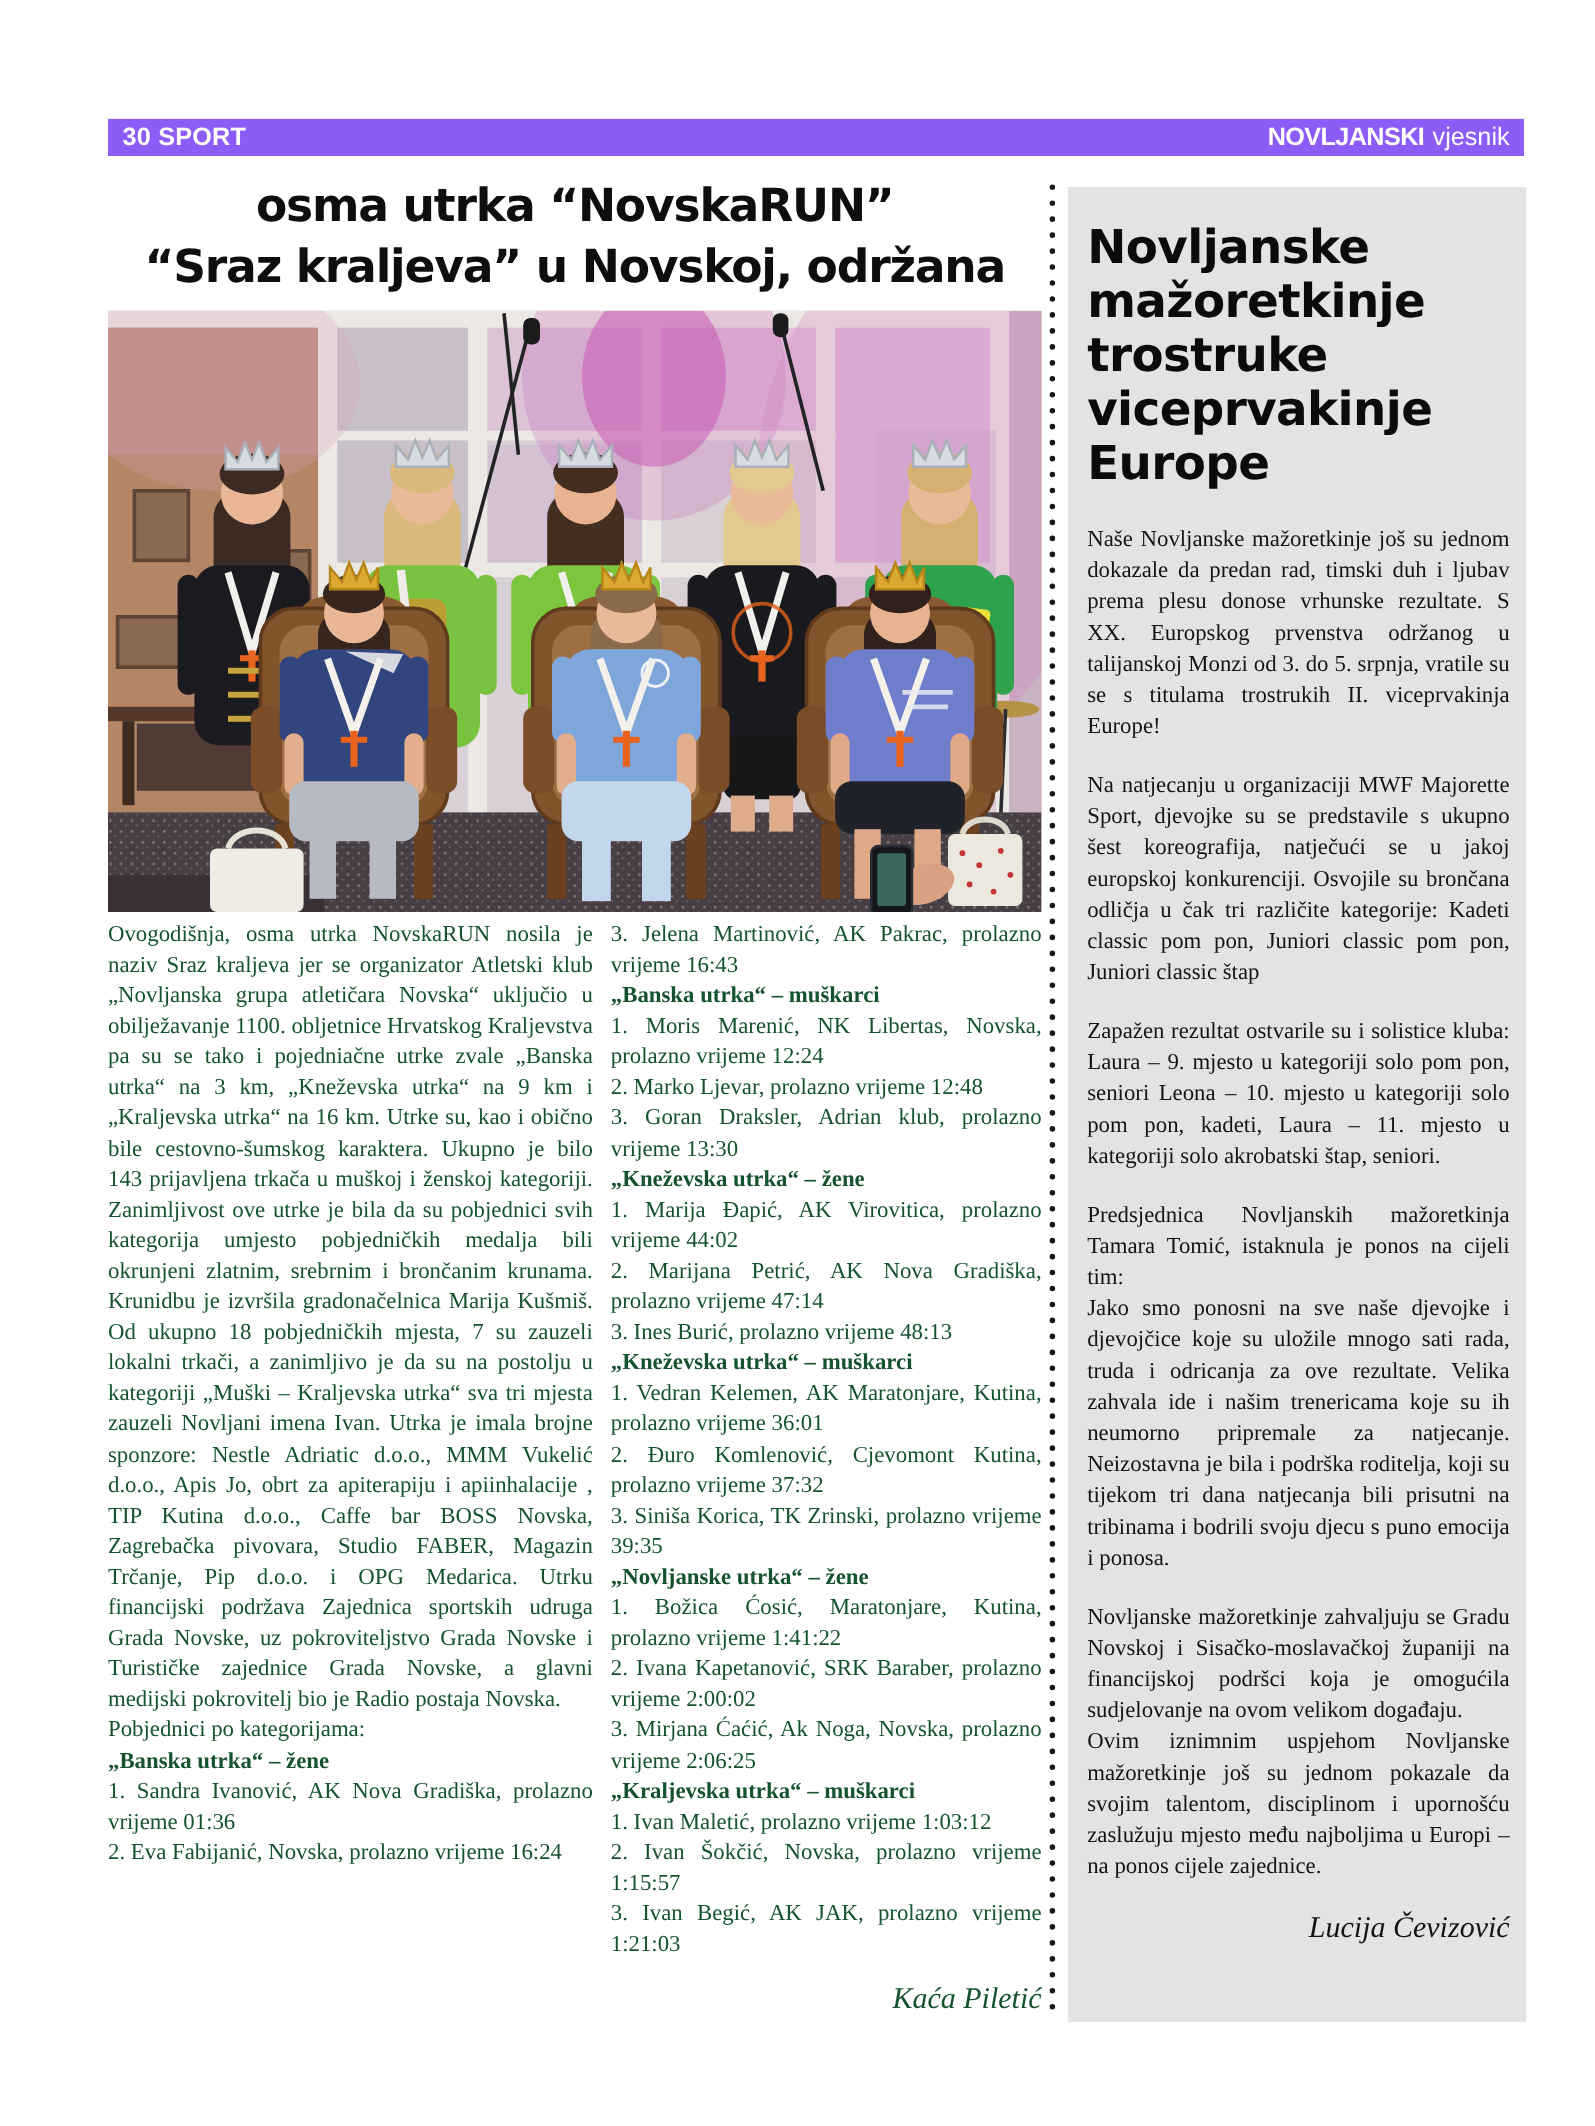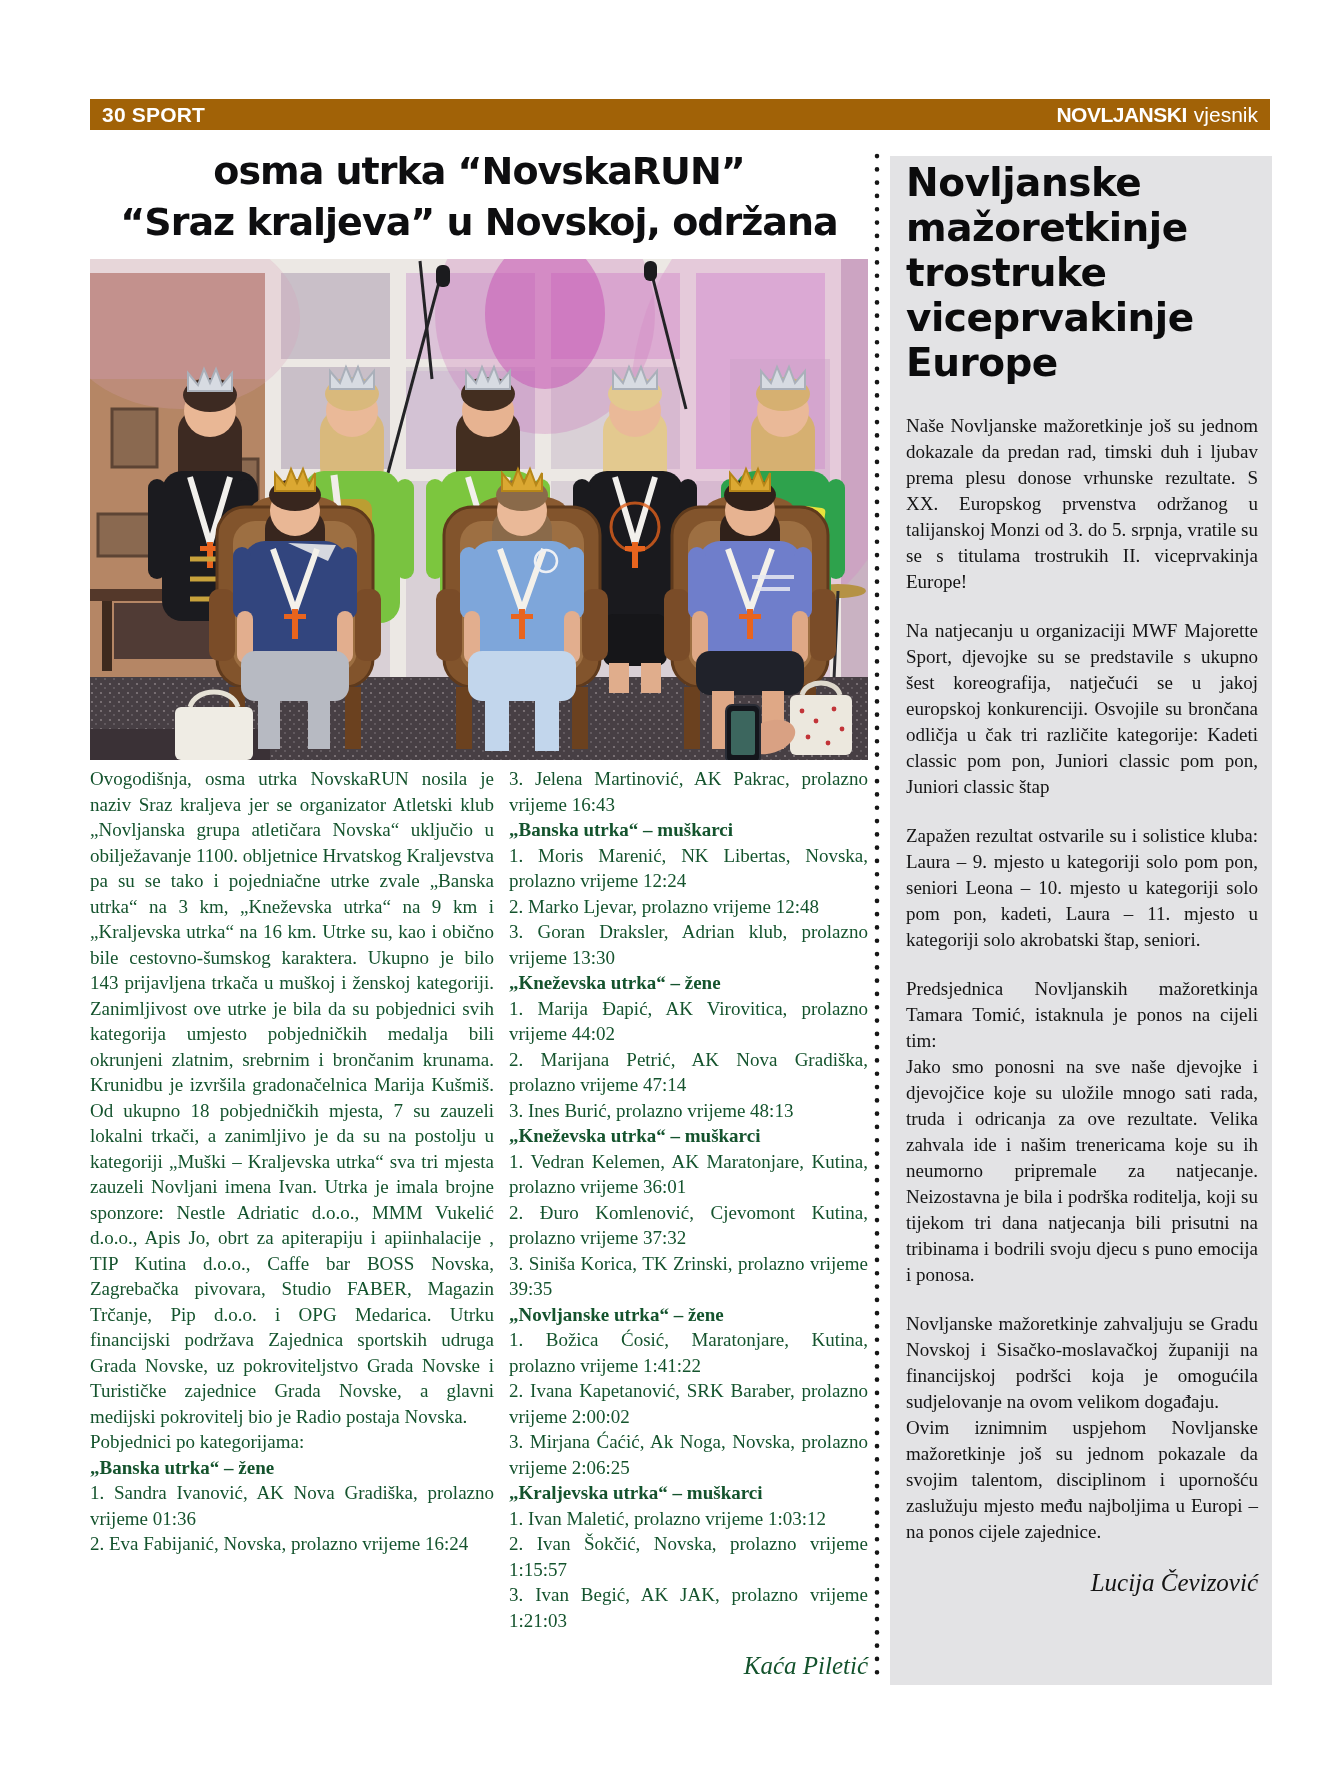--- a/index.html
+++ b/index.html
@@ -3,21 +3,21 @@
 <meta charset="utf-8">
 <style>
   html,body{margin:0;padding:0}
   body{
     width:1329px;height:1772px;position:relative;background:#ffffff;
     font-family:"Liberation Serif",serif;color:#141414;overflow:hidden;
   }
   .abs{position:absolute}
   
   .topbar{
-    left:90px;top:99px;width:1180px;height:31px;background:#a16207;
+    left:90px;top:99px;width:1180px;height:31px;background:#8b5cf6;
     display:flex;align-items:center;justify-content:space-between;
     padding:0 12px;box-sizing:border-box;color:#fff;
   }
   .topbar .sec{
     font-family:"Liberation Sans",sans-serif;font-weight:bold;font-size:21px;
     letter-spacing:0.2px;white-space:nowrap;
   }
   .masthead{display:flex;align-items:flex-end;white-space:nowrap}
   .masthead .mh-bold{font-family:"Liberation Sans",sans-serif;font-weight:bold;font-size:21px;letter-spacing:-0.5px}
   .masthead .mh-light{font-family:Liberation Sans, sans-serif;font-size:21px;margin-left:7px}
@@ -36,21 +36,21 @@
   .col-left{left:90px;top:766px;width:404px}
   .col-right{left:509px;top:766px;width:359px}
   .col .seg{text-align:justify}
   .col .seg.bold{font-weight:bold}
   .byline{font-style:italic;text-align:right;margin-top:20px;font-size:25px}
   
   .dots{left:869px;top:150px;width:16px;height:1540px}
   
   .sidebar{
     left:890px;top:156px;width:382px;min-height:1529px;background:#e3e3e5;
-    box-sizing:border-box;padding:4px 14px 18px 16px;
+    box-sizing:border-box;padding:28px 14px 18px 16px;
   }
   .sidebar .sb-title{
     margin:0;font-family:"DejaVu Sans",sans-serif;font-weight:bold;
     font-size:39px;line-height:45px;letter-spacing:-0.5px;color:#0b0b0c;
   }
   .sidebar .sb-body{margin-top:28px;font-size:19px;line-height:26px;text-align:justify}
   .sidebar .seg{text-align:justify}
   .sidebar .seg.gap{margin-bottom:23px}
   .sidebar .byline{margin-top:24px}
 </style>

